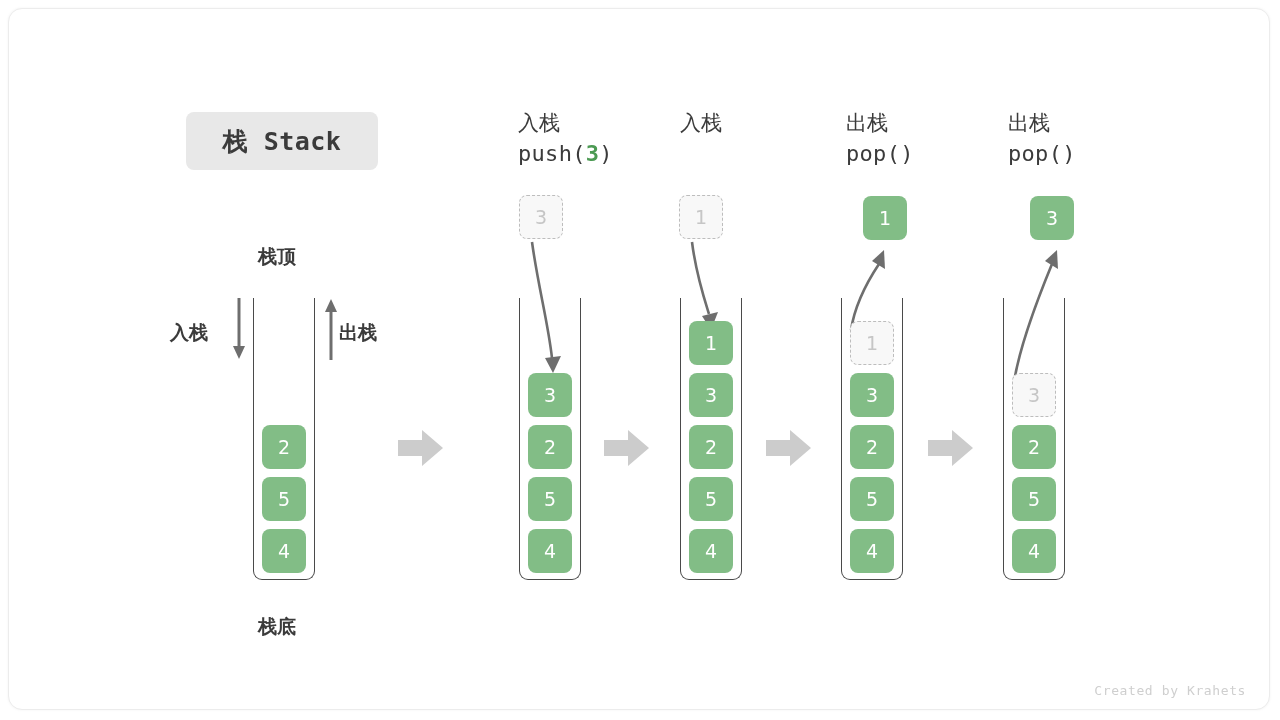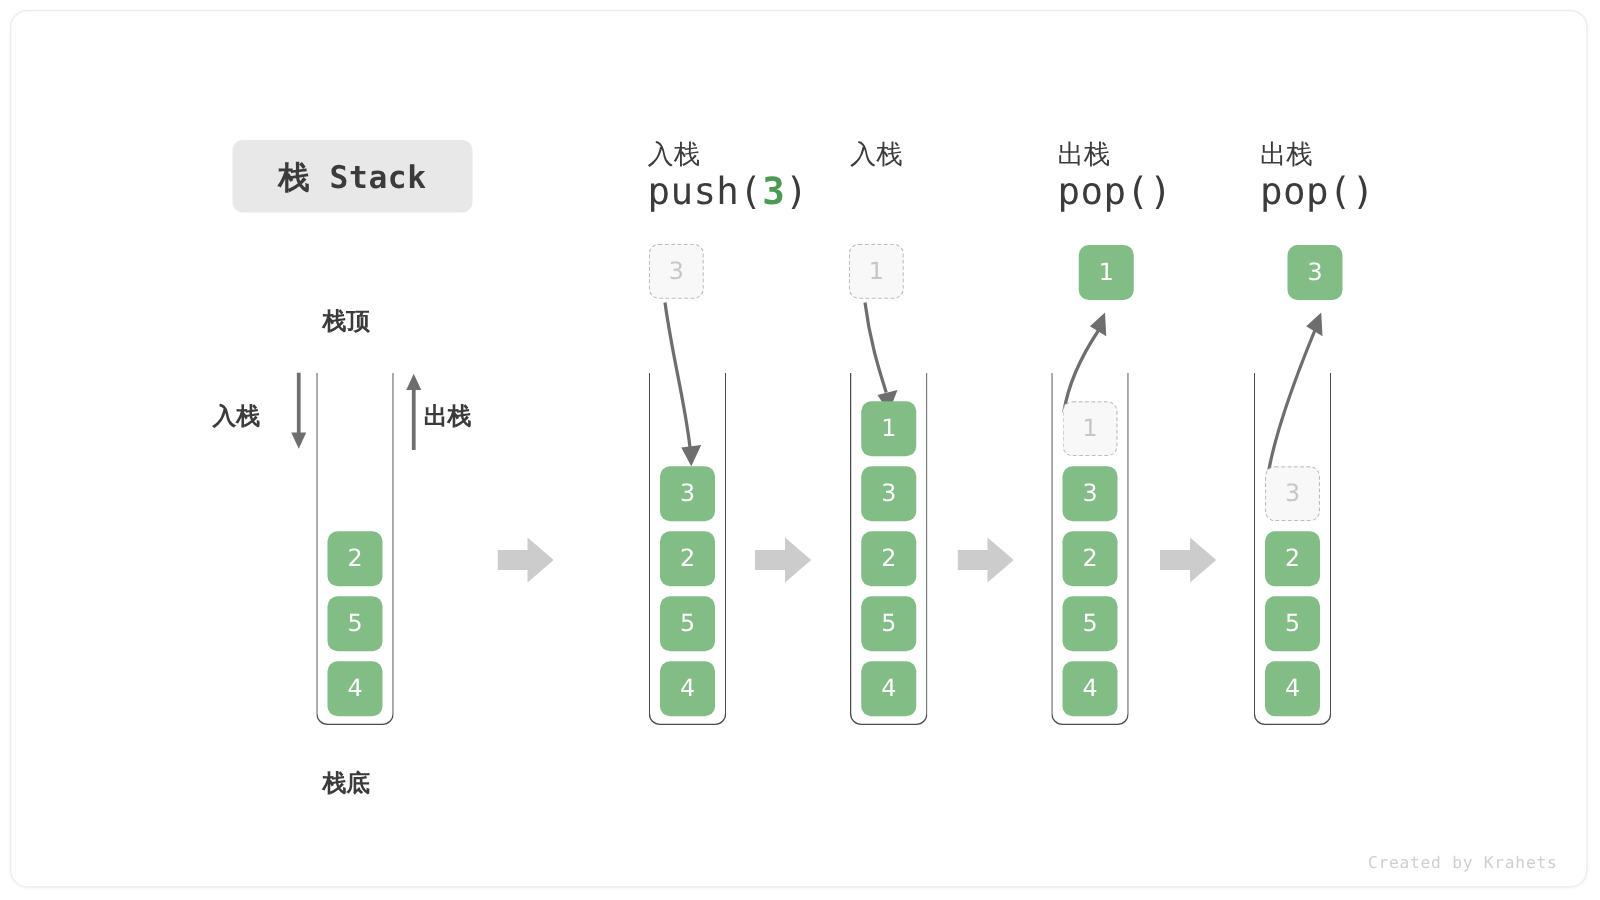--- a/index.html
+++ b/index.html
@@ -72,21 +72,21 @@
     white-space: nowrap;
   }
   .col-header .line-cjk {
     font-family: "DejaVu Sans", "Liberation Sans", sans-serif;
     font-size: 21px;
     color: #3b3b3b;
     line-height: 30px;
   }
   .col-header .line-code {
     font-family: "DejaVu Sans Mono", "Liberation Mono", monospace;
-    font-size: 30px;
+    font-size: 22px;
     color: #3b3b3b;
     line-height: 32px;
     letter-spacing: 0.3px;
   }
   .col-header .arg-green {
     color: #4c9a53;
     font-weight: bold;
   }
 
   

